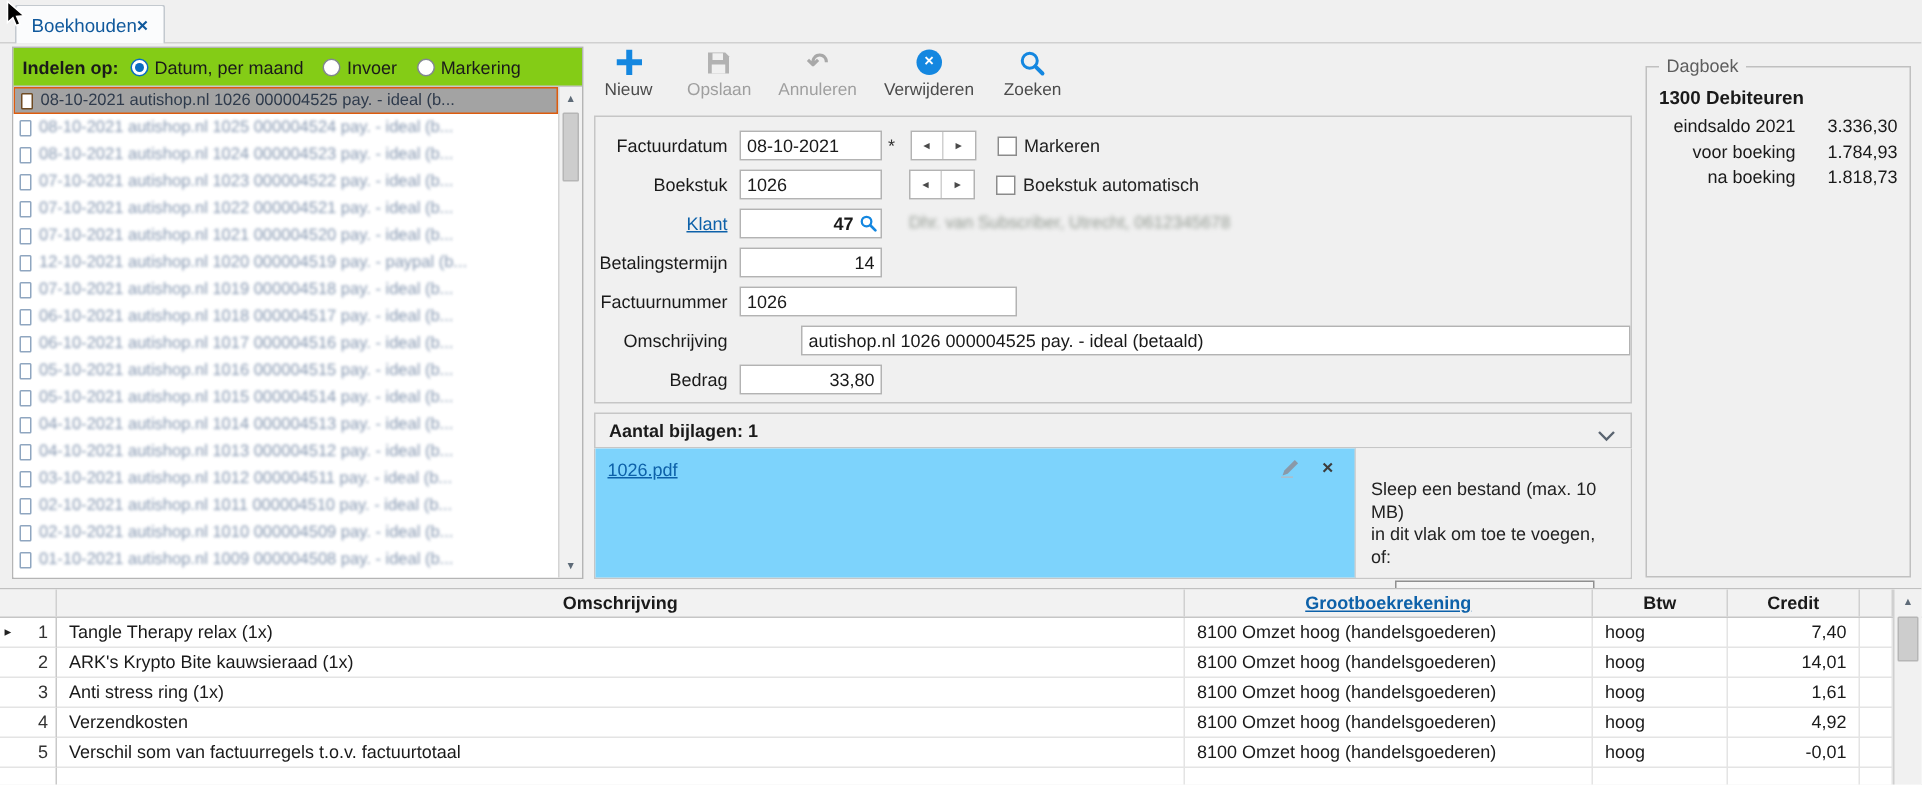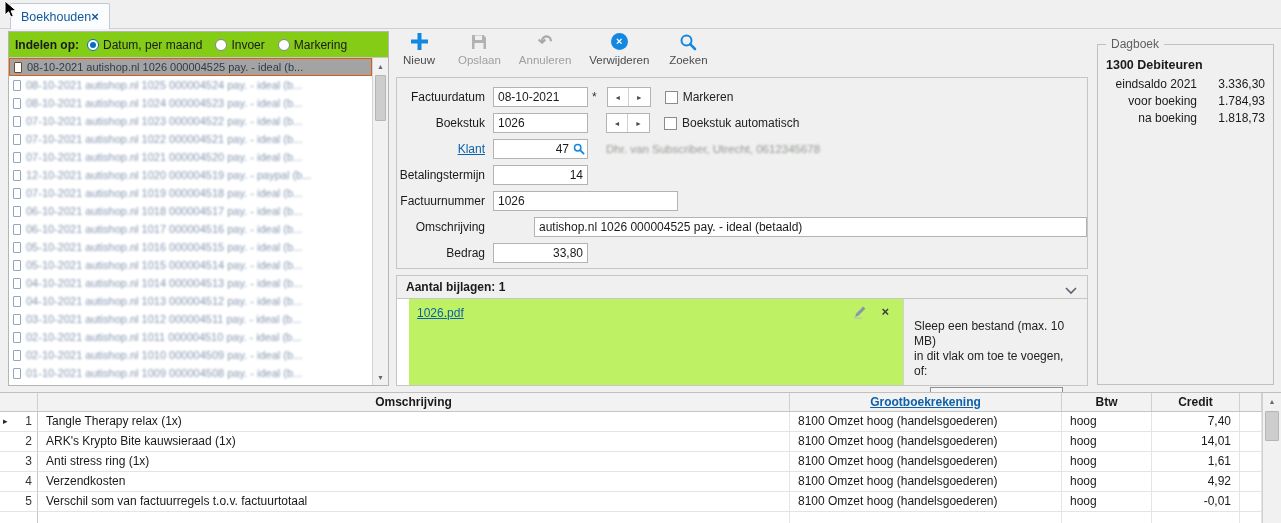--- a/index.html
+++ b/index.html
@@ -64,29 +64,29 @@
   .input { height:20px; border:1px solid #b3b3b3; background:#fff; padding:0 4px; font-family:"Liberation Sans",sans-serif; font-size:12px; color:#1a1a1a; }
   .w95 { width:95px; } .w185 { width:185px; } .w580 { width:582px;margin-left:41px; }
   .right { text-align:right; }
   .star { margin-left:4px; color:#333; }
   .spinner { display:flex; margin-left:10px; border:1px solid #b3b3b3; background:#fff; height:20px; }
   .spin-btn { width:21px; display:flex; align-items:center; justify-content:center; font-size:7px; color:#4a4a4a; }
   .spin-btn:first-child { border-right:1px solid #d0d0d0; }
   .checkbox { width:13px; height:13px; border:1px solid #8b8b8b; background:#fff; flex:none; margin-left:14px; }
   .cb-label { margin-left:5px; color:#222; }
   .input-wrap { position:relative; display:inline-block; }
-  .input-wrap .input { padding-right:18px; }
+  .input-wrap .input { padding-right:18px;font-weight:bold; }
   .in-icon { position:absolute; right:3px; top:4px; }
   .klant-info { margin-left:18px; color:#939a92; font-size:11.5px; filter:blur(1.3px); white-space:nowrap; }
 
   
   .attach-header { position:absolute; left:396px; top:275px; width:692px; height:24px; border:1px solid #c6c6c6; background:#f0f0f0; display:flex; align-items:center; padding:0 9px; font-weight:bold; }
   .chev { position:absolute; right:10px; top:8px; }
   .attach-body { position:absolute; left:396px; top:299px; width:692px; height:87px; border:1px solid #c6c6c6; border-top:none; display:flex; background:#fff; }
-  .attach-files { flex:1; position:relative; background:#bef264; border-right:1px solid #d2d2d2;margin-left:12px; }
+  .attach-files { flex:1; position:relative; background:#7dd3fc; border-right:1px solid #d2d2d2; }
   .file-link { position:absolute; left:8px; top:7px; color:#0d61a9; text-decoration:underline; }
   .file-edit { position:absolute; right:36px; top:6px; }
   .file-x { position:absolute; right:14px; top:5px; color:#3c3c3c; font-weight:bold; font-size:13px; }
   .attach-drop { width:183px; background:#f0f0f0; padding:20px 8px 0 10px; }
   .drop-line { display:block; line-height:15px; color:#222; }
   .btn { display:block; margin:8px auto 0; border:1px solid #8f8f8f; background:linear-gradient(#f7f7f7,#e6e6e6); padding:3px 9px; font-family:"Liberation Sans",sans-serif; font-size:12px; color:#1a1a1a; }
 
   
   .dagboek { position:absolute; left:1097px; top:44px; width:177px; height:341px; border:1px solid #c0c0c0; background:#f0f0f0; }
   .dagboek .legend { position:absolute; top:-8px; left:8px; background:#f0f0f0; padding:0 5px; color:#5e5e5e; }

